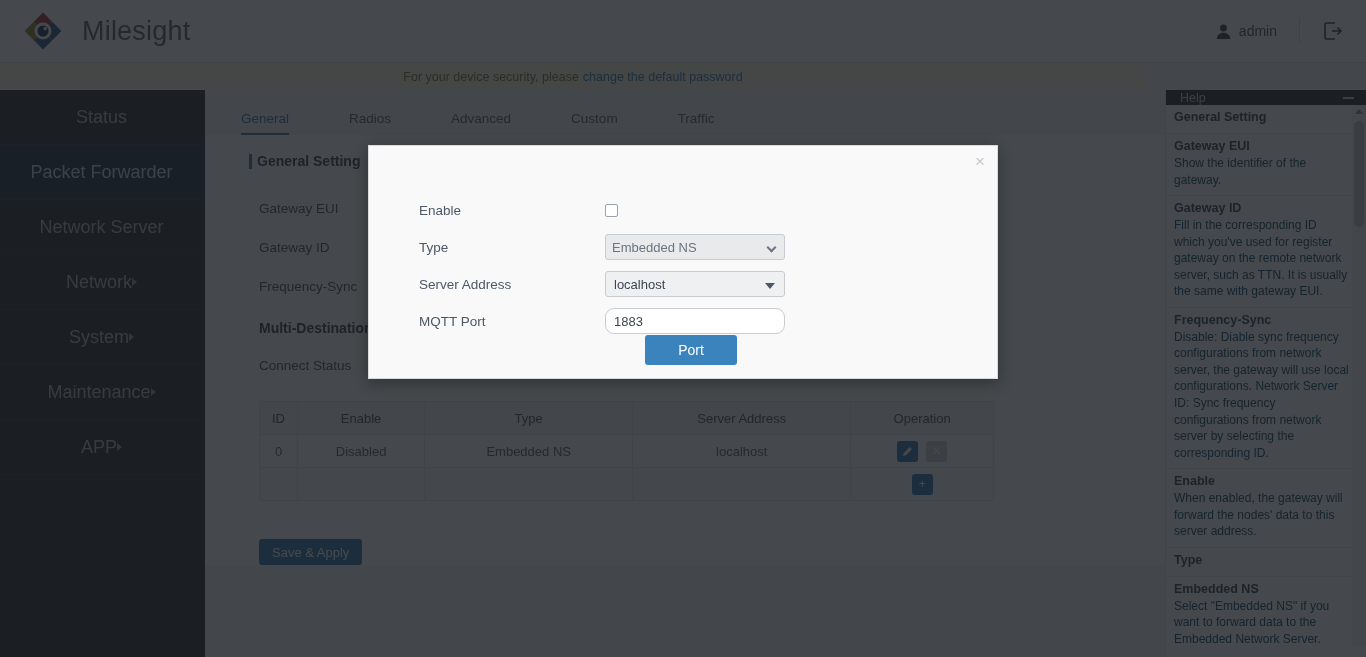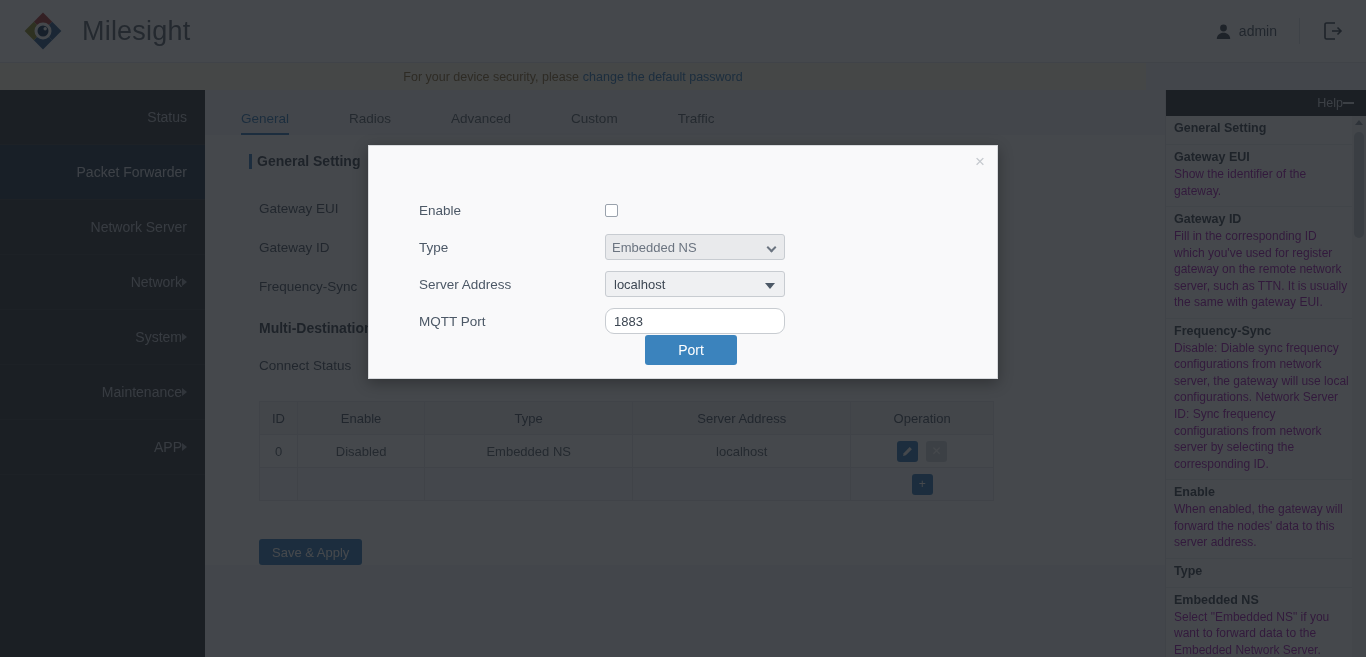--- a/index.html
+++ b/index.html
@@ -52,24 +52,24 @@
   .sidebar {
     position: absolute; left: 0; top: 90px;
     width: 205px; height: 567px;
     background: #2e3238;
   }
   .side-item {
     height: 55px;
     display: flex; align-items: center;
     padding: 0 18px 0 16px;
     color: #b9bfc7;
-    font-size: 14px;
+    font-size: 18px;
     border-bottom: 1px solid #373c43;
     cursor: pointer;
-    justify-content: flex-end;
+    justify-content: center;
   }
   .side-item.active {
     background: #1f3448;
     color: #d7dde5;
   }
   .side-arrow {
     width: 0; height: 0;
     border-left: 5px solid #9aa2ac;
     border-top: 4px solid transparent;
     border-bottom: 4px solid transparent;
@@ -154,34 +154,34 @@
   }
 
   
   .help {
     position: absolute; right: 0; top: 90px;
     width: 201px; height: 567px;
     background: #ffffff;
     border-left: 1px solid #e3e5e8;
   }
   .help-head {
-    height: 26px; background: #2e3238; color: #cfd5dd;
-    display: flex; align-items: center; justify-content: flex-end;
+    height: 15px; background: #2e3238; color: #cfd5dd;
+    display: flex; align-items: center; justify-content: space-between;
     padding: 0 12px 0 14px; font-size: 12.5px;
   }
   .help-min { width: 11px; height: 2px; background: #cfd5dd; cursor: pointer; }
   .help-body {
     height: 541px; overflow: hidden;
     padding: 0 0 0 0; position: relative;
   }
   .help-sec { border-bottom: 1px solid #eceef1; padding: 5px 16px 7px 8px; }
   .help-sec h4 {
     margin: 0 0 2px 0; font-size: 12.5px; font-weight: bold; color: #3c4652;
   }
-  .help-sec p { margin: 0; font-size: 12px; color: #a21caf; line-height: 1.38; }
+  .help-sec p { margin: 0; font-size: 12px; color: #0c4a6e; line-height: 1.38; }
   .help-scroll {
     position: absolute; right: 0; top: 0; width: 14px; height: 541px;
     background: #f2f3f5;
   }
   .help-scroll .up-arrow {
     width: 0; height: 0; margin: 4px auto 0 auto;
     border-left: 4px solid transparent; border-right: 4px solid transparent;
     border-bottom: 5px solid #8c949e;
   }
   .help-thumb {

